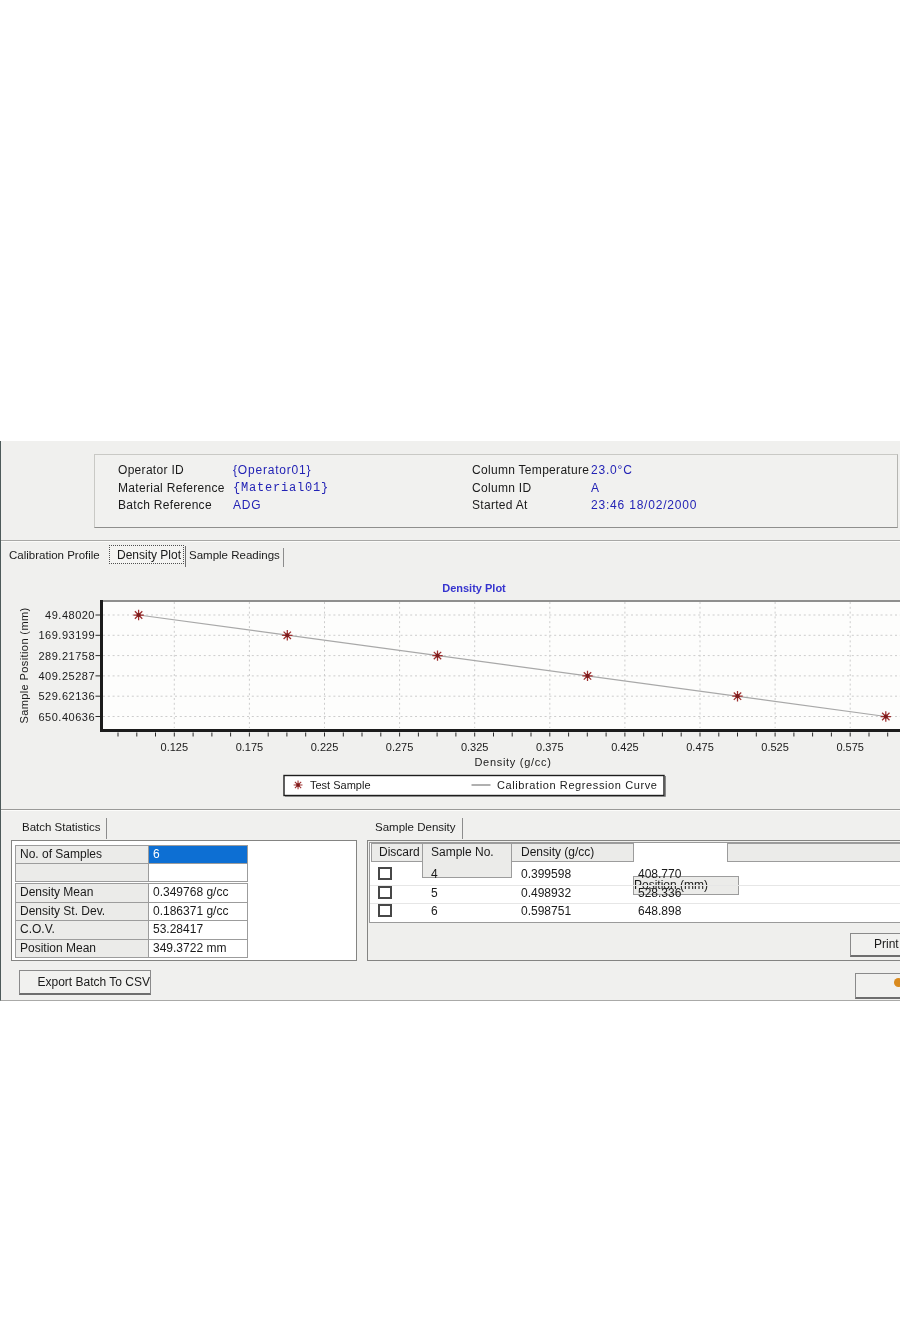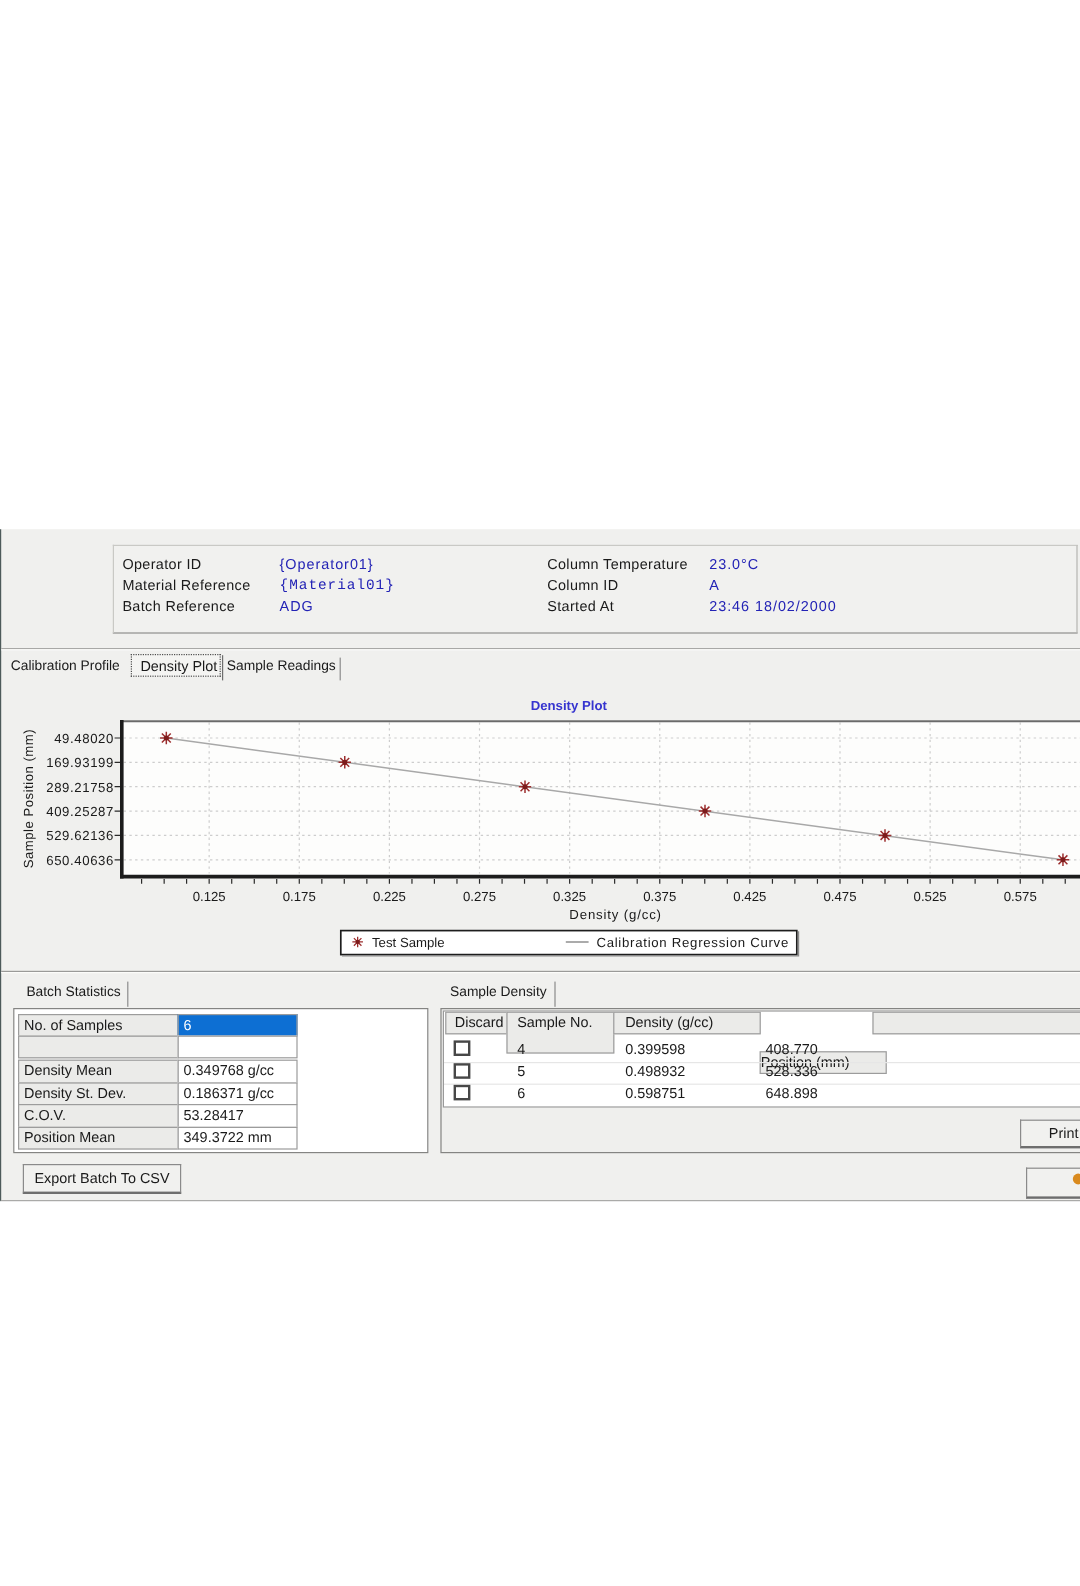--- a/index.html
+++ b/index.html
@@ -2,32 +2,32 @@
 <html><head>
 <meta charset="utf-8">
 <style>
 * { margin:0; padding:0; box-sizing:border-box; }
 html,body { width:900px; height:1322px; background:#ffffff; }
 body { font-family:"Liberation Sans", sans-serif; font-size:12px; color:#1a1a1a; position:relative; }
 .abs { position:absolute; }
 #win { position:absolute; left:0; top:441px; width:900px; height:560px; background:#f0f0ee; border-left:1px solid #4d5a5a; border-bottom:1px solid #aaaaa8; }
 
 #hdr { position:absolute; left:93px; top:13px; width:804px; height:74px; background:#f1f1ef; border:1px solid #c9c9c5; border-bottom-color:#8f8f8d; border-right-color:#b5b5b1; }
-#hdr .lbl { position:absolute; color:#1a1a1a; letter-spacing:0.3px; }
+#hdr .lbl { position:absolute; color:#1a1a1a; letter-spacing:0.3px;margin-left:16px; }
 #hdr .val { position:absolute; color:#2323b5; letter-spacing:0.8px; }
 
 .hline { position:absolute; left:0; width:900px; height:1px; }
 
 .tabtext { position:absolute; font-size:11.5px; color:#1a1a1a; white-space:nowrap; }
 #seltab { position:absolute; left:108px; top:104px; width:75px; height:19px; background:#f4f4f2; border:1px dotted #4e4e4e; }
 .vsep { position:absolute; width:1px; background:#8c8c8c; }
 
 .cell { position:absolute; border:1px solid #9c9c9c; background:#ebebe9; font-size:12px; line-height:16px; padding-left:4px; overflow:hidden; white-space:nowrap; }
 .cellw { background:#ffffff; }
-.btn { position:absolute; background:#f1f1ef; border:1px solid #8a8a8a; border-bottom:2px solid #6e6e6e; text-align:center; font-size:12px; }
+.btn { position:absolute; background:#f1f1ef; border:1px solid #8a8a8a; border-bottom:2px solid #6e6e6e; text-align:right; font-size:12px; }
 .chk { position:absolute; width:14px; height:13px; background:#fff; border:2px solid #474747; }
 .txt { position:absolute; white-space:nowrap; }
 </style>
 </head>
 <body>
 <div id="win">
 
   <div id="hdr">
     <div class="lbl" style="left:7px; top:8px;">Operator ID</div>
     <div class="lbl" style="left:7px; top:26px;">Material Reference</div>

